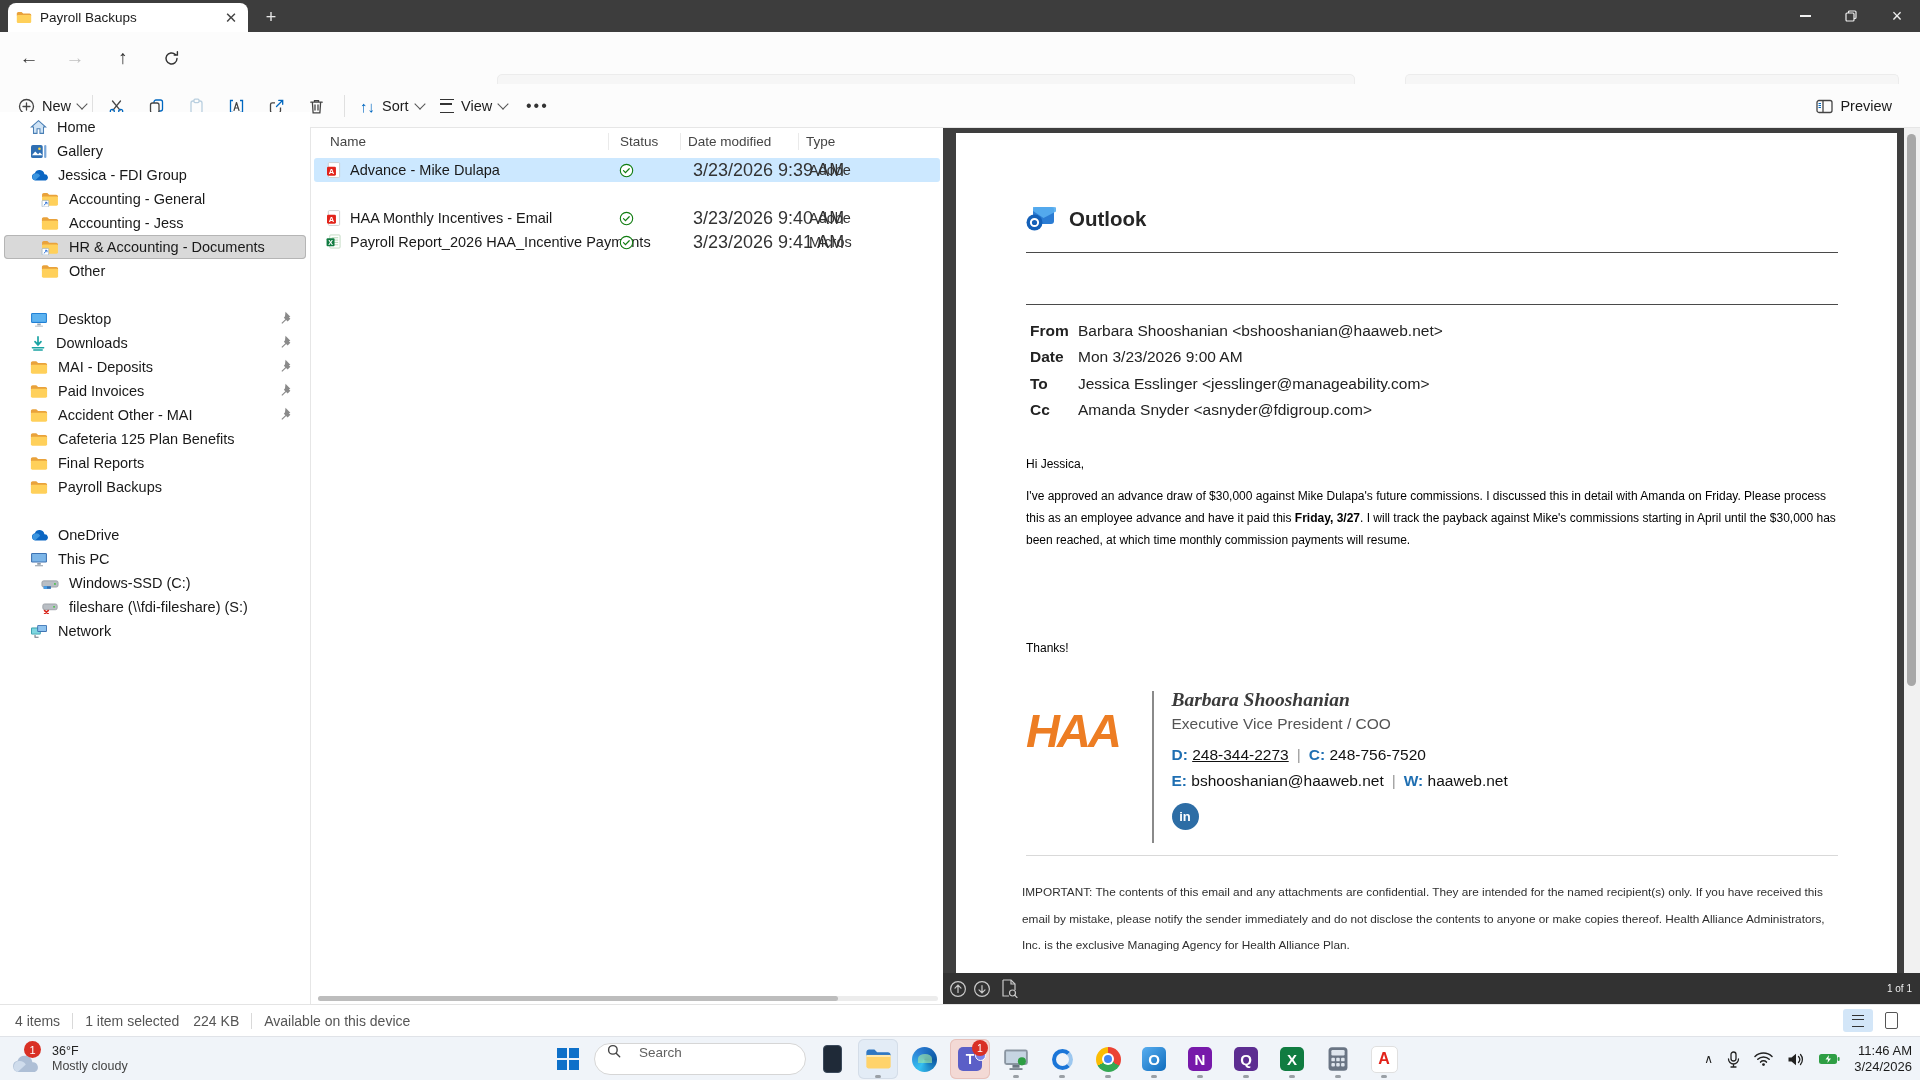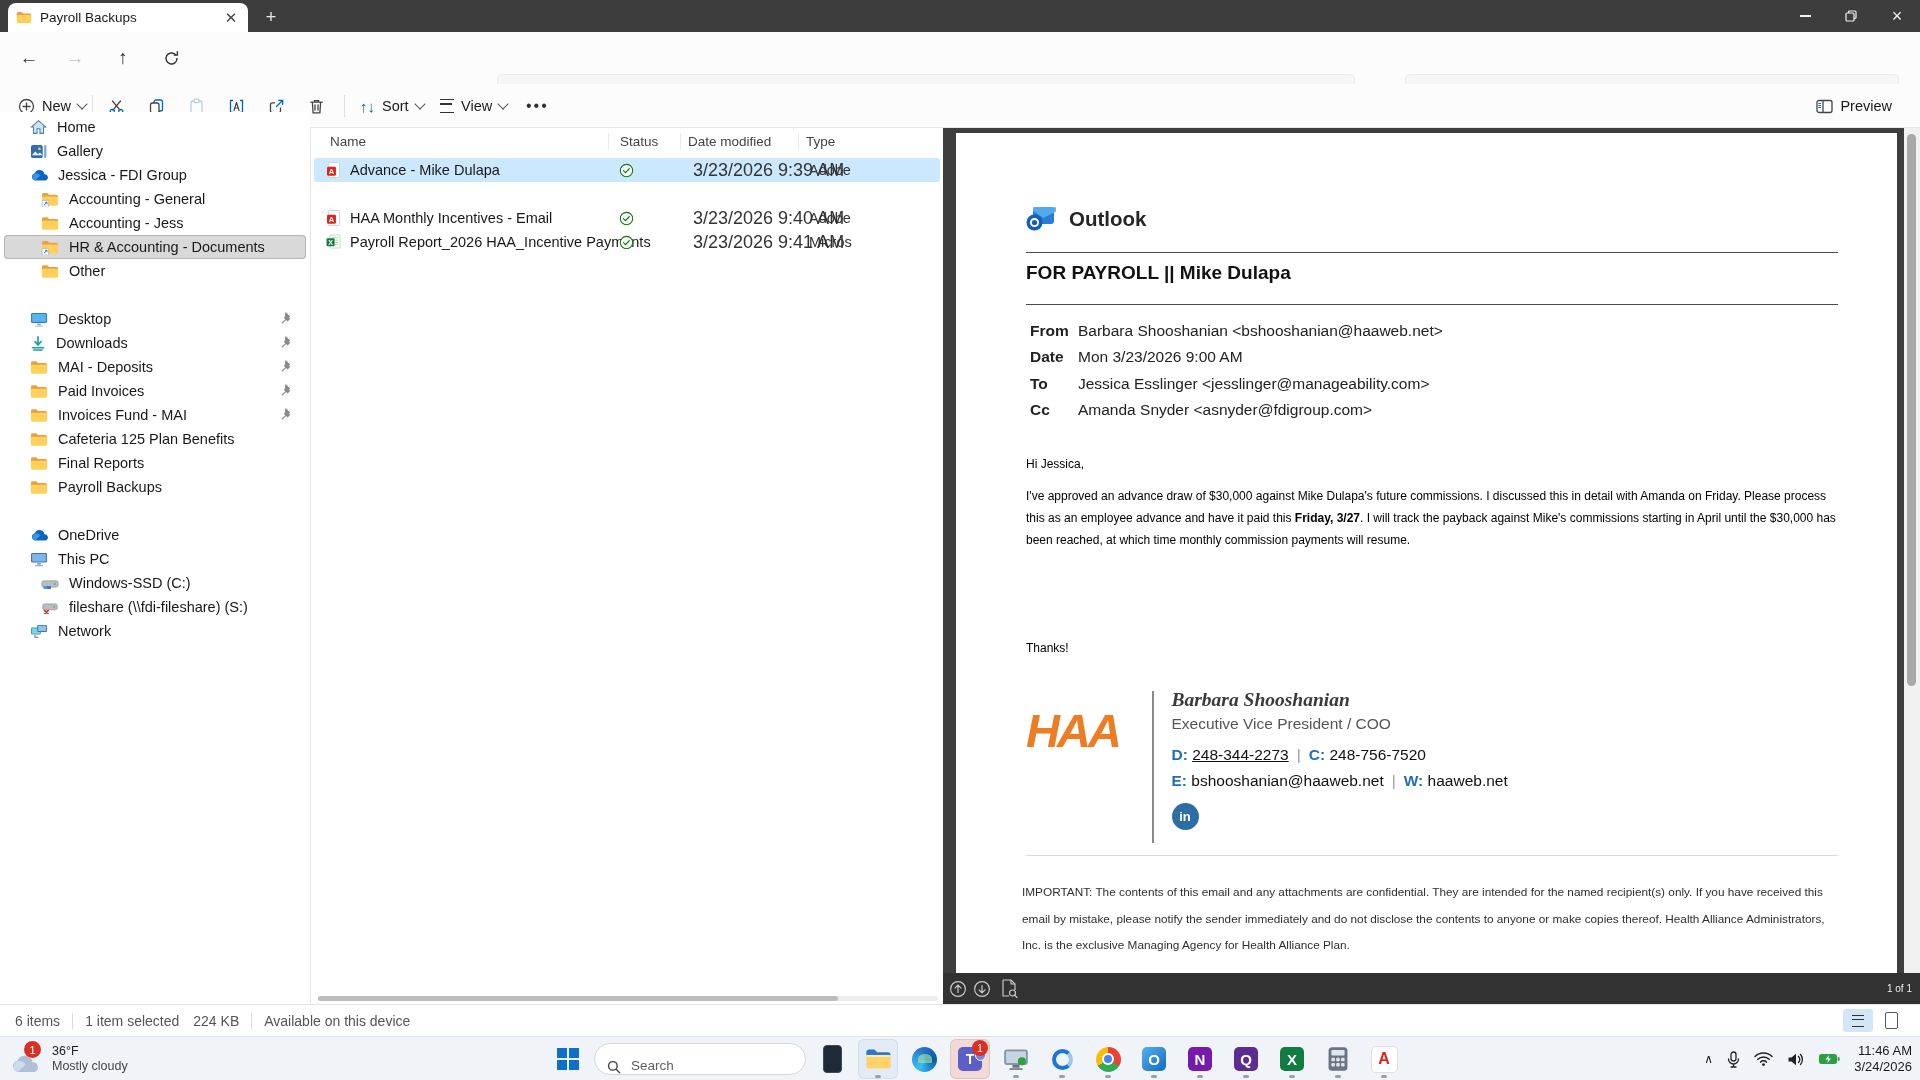--- a/index.html
+++ b/index.html
@@ -116,21 +116,21 @@
   .wbadge{position:absolute;left:14px;top:0px;width:17px;height:17px;border-radius:50%;background:#D93025;color:#fff;
      font-size:11px;display:flex;align-items:center;justify-content:center;z-index:2;}
   .wtxt{font-size:12.5px;color:#222;line-height:15px;margin-left:2px;}
   .wdesc{color:#444;}
   .centerbar{left:548px;top:2px;height:40px;display:flex;align-items:center;gap:6px;}
   .appbtn{width:40px;height:40px;border-radius:6px;display:flex;align-items:center;justify-content:center;position:relative;}
   .appbtn.active{background:#e3ecf6;box-shadow:inset 0 0 0 1px #d4dde8;}
   .appbtn.active-alert{background:#f3d9d5;box-shadow:inset 0 0 0 1px #e7c2bc;}
   .appdot:after{content:"";position:absolute;left:17px;bottom:1px;width:6px;height:3px;border-radius:2px;background:#9aa0a6;}
   .tsearch{width:212px;height:32px;background:#fff;border:1px solid #d6d6d6;border-radius:17px;
-     display:flex;align-items:flex-end;padding:0 12px;gap:8px;box-sizing:border-box;}
+     display:flex;align-items:flex-start;padding:0 12px;gap:16px;box-sizing:border-box;}
   .tsearch input{width:150px;font-size:13.5px;color:#555;}
   .tsearch input::placeholder{color:#616161;}
   .tbadge{position:absolute;right:2px;top:1px;width:16px;height:16px;border-radius:50%;background:#D93025;color:#fff;
      font-size:10.5px;display:flex;align-items:center;justify-content:center;z-index:2;}
   .sq2{width:22px;height:22px;display:grid;grid-template-columns:10px 10px;grid-template-rows:10px 10px;gap:2px;}
   .sq2 div{background:#0e70c9;}
   .tray{right:8px;top:2px;height:40px;display:flex;align-items:center;gap:14px;}
   .trayico{color:#222;}
   .clock{font-size:13px;color:#1b1b1b;text-align:right;line-height:16px;}
   .iconT{border-radius:7px;display:flex;align-items:center;justify-content:center;color:#fff;font-weight:bold;}
@@ -414,21 +414,21 @@
             </svg>
           </span>
       </div>
       <div class="srow">
         <span>
             <svg width="18" height="15" viewBox="0 0 20 16">
               <path d="M1 3c0-1.1.9-2 2-2h4l2 2h8c1.1 0 2 .9 2 2v1H1z" fill="#e9a23b"></path>
               <rect x="1" y="5" width="18" height="10" rx="1.6" fill="#ffd05a"></rect>
             </svg>
           </span>
-        <span>Invoices Fund - MAI</span>
+        <span>Accident Other - MAI</span>
         <span class="pin">
             <svg width="13" height="13" viewBox="0 0 16 16">
               <path d="M8 1l6 6-1.8.6L14 9.4l-3.4 3.4-1.8-1.8L4 15.8l-1-1L7.8 10 6 8.2l1.4-1.8z" fill="#8a8a8a"></path>
             </svg>
           </span>
       </div>
       <div class="srow">
         <span>
             <svg width="18" height="15" viewBox="0 0 20 16">
               <path d="M1 3c0-1.1.9-2 2-2h4l2 2h8c1.1 0 2 .9 2 2v1H1z" fill="#e9a23b"></path>
@@ -599,21 +599,20 @@
               <rect x="7" y="2" width="21" height="17" rx="3" fill="#2b7cd3"></rect>
               <path d="M7 2h21a3 3 0 0 1 3 3v1L17.5 13 7 6z" fill="#58aef0" opacity="0.9"></path>
               <circle cx="8.5" cy="17.5" r="8" fill="#1460b8"></circle>
               <circle cx="8.5" cy="17.5" r="3.6" fill="none" stroke="#fff" stroke-width="2"></circle>
             </svg>
         </span>
         <span class="outlook-name">Outlook</span>
       </div>
 
       <div class="pvhr" style="top:119px;"></div>
-      <div class="abs pv-content subject">FOR PAYROLL || Mike Dulapa</div>
       <div class="pvhr" style="top:171px;"></div>
 
       <div class="ehead" style="top:189px;">
         <span class="lbl">From</span>
           <span>Barbara Shooshanian &lt;bshooshanian@haaweb.net&gt;</span>
       </div>
       <div class="ehead" style="top:215px;">
         <span class="lbl">Date</span>
           <span>Mon 3/23/2026 9:00 AM</span>
       </div>
@@ -676,21 +675,21 @@
           <path d="M10 1v4h4" fill="none" stroke="#c9c9c9" stroke-width="1.2"></path>
           <path d="M2 1v16h6" fill="none" stroke="#c9c9c9" stroke-width="1.2"></path>
           <circle cx="11.5" cy="14" r="3" fill="none" stroke="#c9c9c9" stroke-width="1.2"></circle>
           <path d="M13.7 16.2 16 18.5" stroke="#c9c9c9" stroke-width="1.2" stroke-linecap="round"></path>
         </svg>
     </span>
     <span class="pv-ind">1 of 1</span>
   </div>
 
   <div class="abs" id="statusbar">
-    <span>6 items</span>
+    <span>4 items</span>
     <span class="sdiv"></span>
     <span>1 item selected</span>
     <span style="width:14px;"></span>
     <span>224 KB</span>
     <span class="sdiv"></span>
     <span>Available on this device</span>
     <div class="vtoggles">
       <div class="vtog active">
           <div class="lines12"></div>
         </div>

